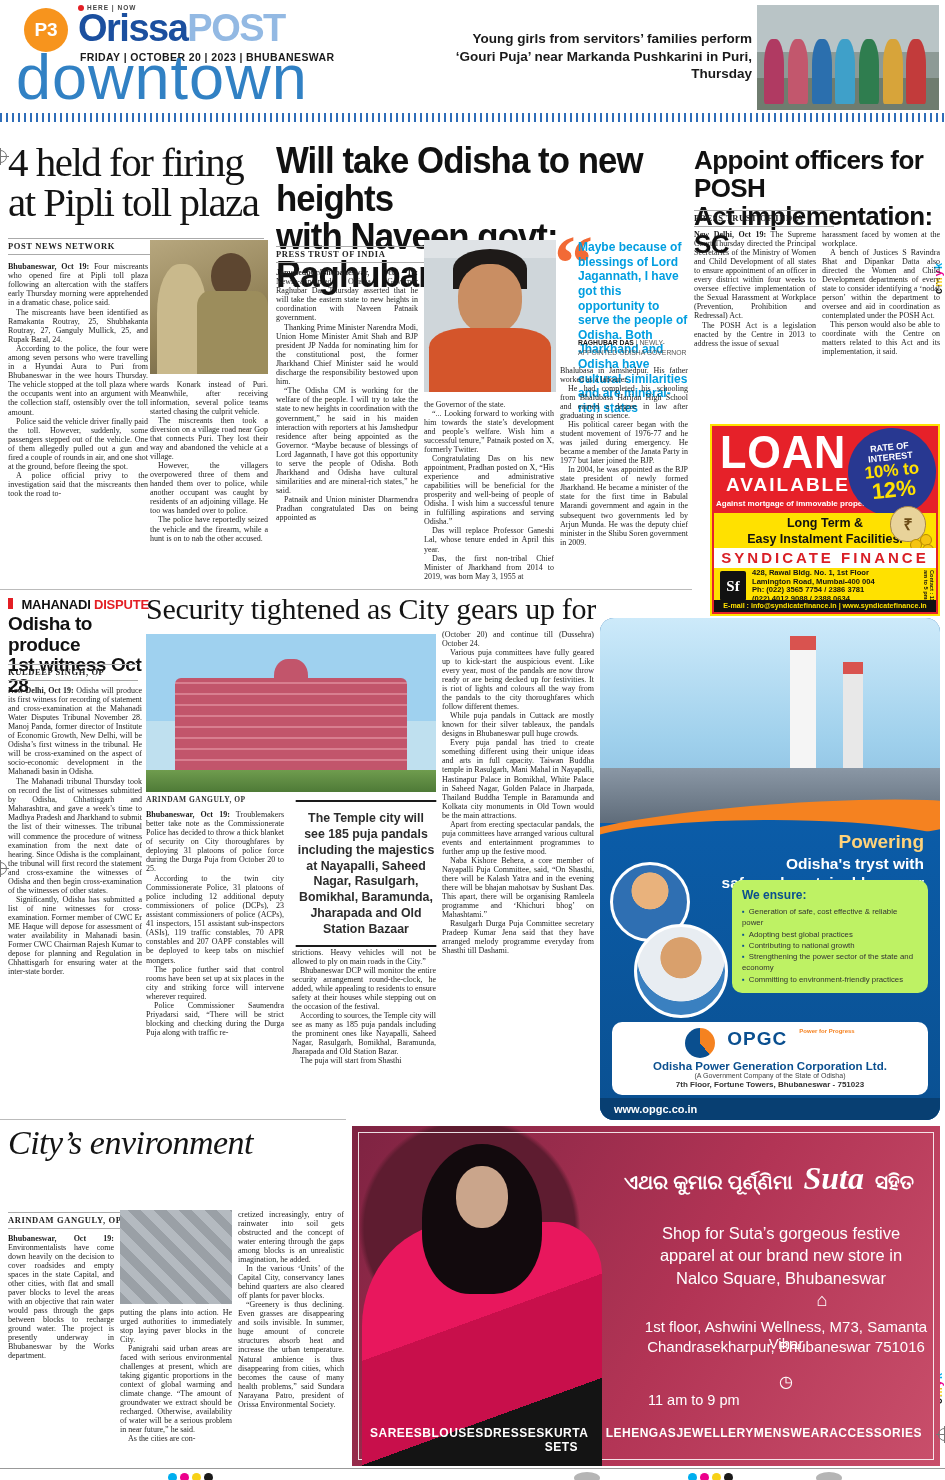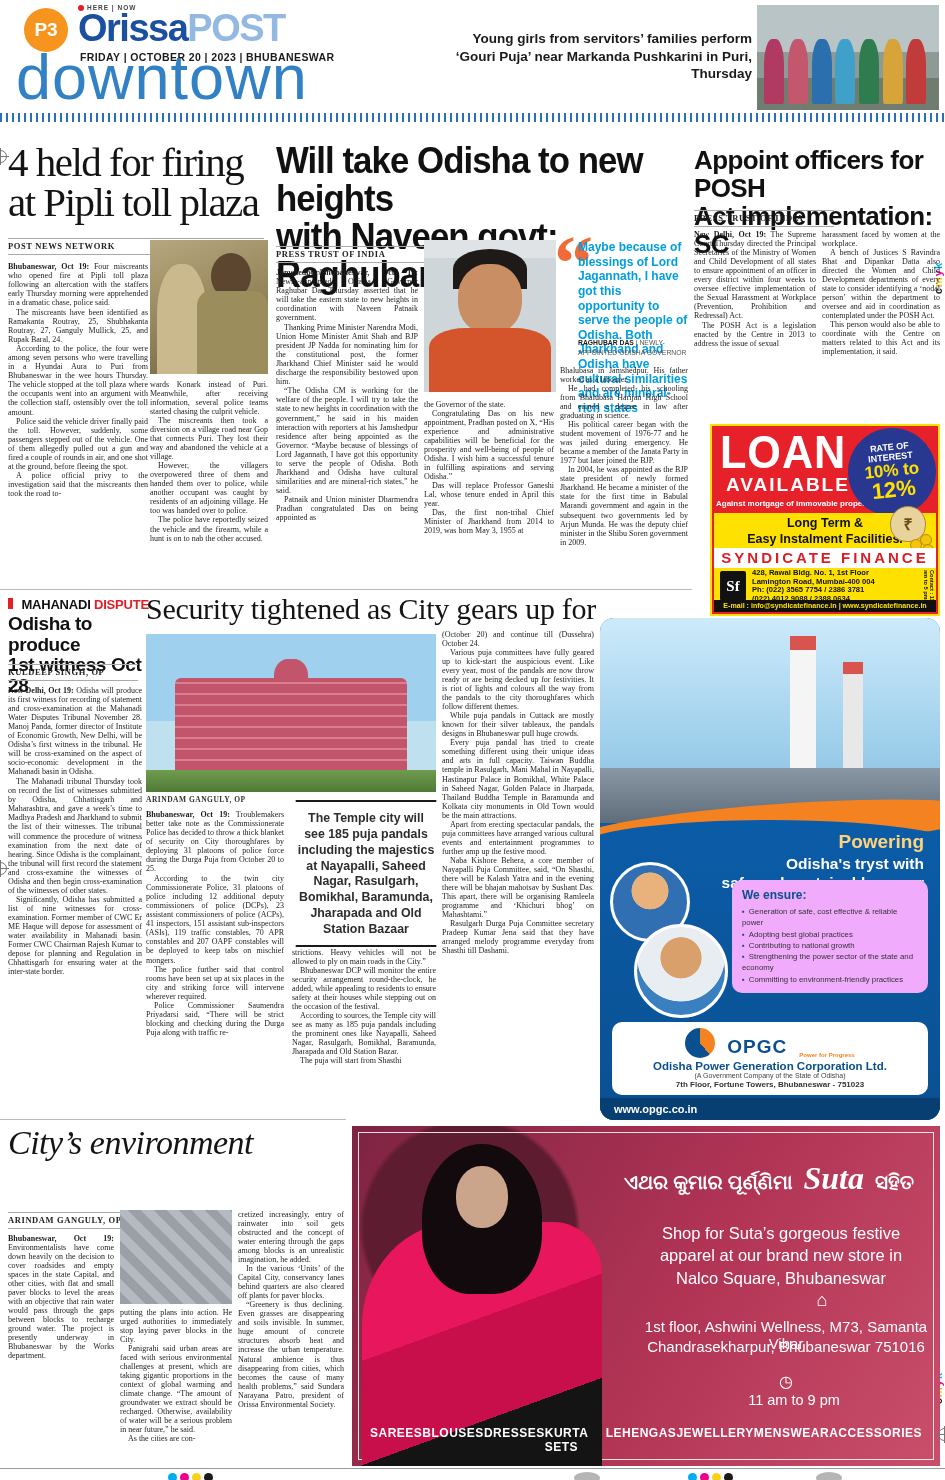--- a/index.html
+++ b/index.html
@@ -96,26 +96,26 @@
   .opgc .wave-o{position:absolute;left:-30px;top:186px;width:420px;height:44px;background:#f58220;border-radius:50%;transform:rotate(-4deg)}
   .opgc .wave-b{position:absolute;left:-20px;top:202px;width:400px;height:330px;background:linear-gradient(180deg,#0b5ca8,#0a4f8f);border-radius:48% 52% 0 0/26px 34px 0 0}
   .opgc .head{position:absolute;right:16px;top:212px;width:220px;text-align:right;color:#fff;
       font:800 15.5px "Liberation Sans",sans-serif;line-height:1.25}
   .opgc .head span{display:block}
   .opgc .head span:first-child{color:#ffd37a;font-size:19px}
   .opgc .w1{position:absolute;left:10px;top:244px;width:74px;height:74px;border-radius:50%;border:3px solid #fff;
       background:radial-gradient(circle at 50% 35%,#e9b27c 0 30%,#2f6fb2 31%)}
   .opgc .w2{position:absolute;left:34px;top:306px;width:88px;height:88px;border-radius:50%;border:3px solid #fff;
       background:radial-gradient(circle at 50% 35%,#d9a06c 0 28%,#e8edf2 29% 60%,#3a80c0 61%)}
-  .opgc .ensure{position:absolute;left:132px;right:12px;top:262px;background:#f0abfc;border-radius:10px;padding:8px 10px;box-sizing:border-box}
+  .opgc .ensure{position:absolute;left:132px;right:12px;top:262px;background:#bef264;border-radius:10px;padding:8px 10px;box-sizing:border-box}
   .opgc .ensure .et{font:800 12px "Liberation Sans",sans-serif;color:#0a4f8f;margin-bottom:4px}
   .opgc .ensure .plist2 span{display:block;font:400 7.8px "Liberation Sans",sans-serif;color:#333;line-height:1.45}
   .opgc .ensure .plist2 span::before{content:"\25AA";color:#0a4f8f;margin-right:4px}
   .opgc .lg{position:absolute;left:12px;right:12px;top:404px;background:#fff;border-radius:10px;padding:6px 8px;box-sizing:border-box;text-align:center}
-  .opgc .lgrow{display:flex;align-items:flex-end;justify-content:center;gap:12px}
+  .opgc .lgrow{display:flex;align-items:flex-start;justify-content:center;gap:12px}
   .opgc .swirl{width:30px;height:30px;border-radius:50%;background:conic-gradient(#f58220 0 140deg,#0a4f8f 140deg 360deg)}
   .opgc .lgname{font:900 19px "Liberation Sans",sans-serif;color:#0a4f8f;letter-spacing:1px}
   .opgc .lgtag{font:700 6px "Liberation Sans",sans-serif;color:#f58220;text-align:left}
   .opgc .co{font:800 11.5px "Liberation Sans",sans-serif;color:#0a4f8f;margin-top:2px}
   .opgc .cosub{font:400 7px "Liberation Sans",sans-serif;color:#444}
   .opgc .coaddr{font:700 8px "Liberation Sans",sans-serif;color:#333;margin-top:1px}
   .opgc .web{position:absolute;left:0;right:0;bottom:0;height:22px;background:#083f72;color:#fff;
       font:800 11px "Liberation Sans",sans-serif;line-height:22px;padding-left:14px}
   
   .suta{background:radial-gradient(circle at 20% 30%,#5e1c30 0 20%,transparent 21%),
@@ -127,21 +127,21 @@
       background:linear-gradient(160deg,#e8175d 0 40%,#c80f4b 40% 70%,#141414 70%)}
   .suta .odia{position:absolute;left:270px;right:24px;top:34px;text-align:center;color:#fff;font:700 20px "Liberation Serif",serif}
   .suta .odia .script{font:italic 700 32px "Liberation Serif",serif;padding:0 6px}
   .suta .tag{position:absolute;left:300px;right:30px;top:96px;text-align:center;color:#fff;
       font:400 16.5px "Liberation Sans",sans-serif;line-height:1.35}
   .suta .tag b{font-weight:400}
   .suta .icon-store{position:absolute;left:352px;right:0;top:164px;text-align:center;font-size:18px;color:#fff}
   .suta .addr1{top:192px;font:400 15px "Liberation Sans",sans-serif;left:280px;right:0;position:absolute;text-align:center;color:#fff}
   .suta .addr2{top:212px;font:400 15px "Liberation Sans",sans-serif;left:280px;right:0;position:absolute;text-align:center;color:#fff}
   .suta .clock{top:246px;left:280px;right:0;position:absolute;text-align:center;color:#fff;font-size:16px}
-  .suta .hours{top:266px;left:296px;right:0;position:absolute;text-align:center;color:#fff;font:400 14.5px "Liberation Sans",sans-serif}
+  .suta .hours{top:266px;left:296px;right:0;position:absolute;color:#fff;font:400 14.5px "Liberation Sans",sans-serif}
   .suta .cats{position:absolute;left:18px;right:18px;bottom:12px;display:flex;justify-content:space-between}
   .suta .cats span{font:600 12px "Liberation Sans",sans-serif;color:#fff;letter-spacing:.5px}
   
   .rule{background:#bbb;height:1px}
   .cmykv{writing-mode:vertical-rl;transform:rotate(180deg);font:800 11px "Liberation Sans",sans-serif;
      background:linear-gradient(0deg,#00aeef 0 25%,#ec008c 25% 50%,#f7d117 50% 75%,#1a1a1a 75%);
      -webkit-background-clip:text;background-clip:text;color:transparent;letter-spacing:1px}
   .target{width:11px;height:11px;border:1px solid #777;border-radius:50%}
   .target::before{content:"";position:absolute;left:-3px;top:4.5px;width:17px;height:1px;background:#777}
   .target::after{content:"";position:absolute;left:4.5px;top:-3px;width:1px;height:17px;background:#777}
@@ -225,20 +225,21 @@
       <div class="kurta"></div>
   </div>
   <div class="abs qmark" style="left:554px;top:240px"></div>
   <div class="abs quote" style="left:578px;top:240px;width:112px">Maybe because of blessings of Lord Jagannath, I have got this opportunity to serve the people of Odisha. Both Jharkhand and Odisha have cultural similarities and are mineral-rich states</div>
   <div class="abs qattr" style="left:578px;top:338px;width:112px">
     <b>RAGHUBAR DAS</b> <span>| NEWLY-APPOINTED ODISHA GOVERNOR</span>
   </div>
   <div class="abs col" style="left:424px;top:400px;width:130px;height:188px">
     <div class="plist cont">
         <span>the Governor of the state.</span>
+        <span>“... Looking forward to working with him towards the state’s development and people’s welfare. Wish him a successful tenure,” Patnaik posted on X, formerly Twitter.</span>
         <span>Congratulating Das on his new appointment, Pradhan posted on X, “His experience and administrative capabilities will be beneficial for the prosperity and well-being of people of Odisha. I wish him a successful tenure in fulfilling aspirations and serving Odisha.”</span>
         <span>Das will replace Professor Ganeshi Lal, whose tenure ended in April this year.</span>
         <span>Das, the first non-tribal Chief Minister of Jharkhand from 2014 to 2019, was born May 3, 1955 at</span>
       </div>
   </div>
   <div class="abs col" style="left:560px;top:366px;width:128px;height:222px">
     <div class="plist cont">
         <span>Bhalubasa in Jamshedpur. His father worked as a labourer.</span>
         <span>He had completed his schooling from Bhalubasa Harijan High School and earned a degree in law after graduating in science.</span>
         <span>His political career began with the student movement of 1976-77 and he was jailed during emergency. He became a member of the Janata Party in 1977 but later joined the BJP.</span>

